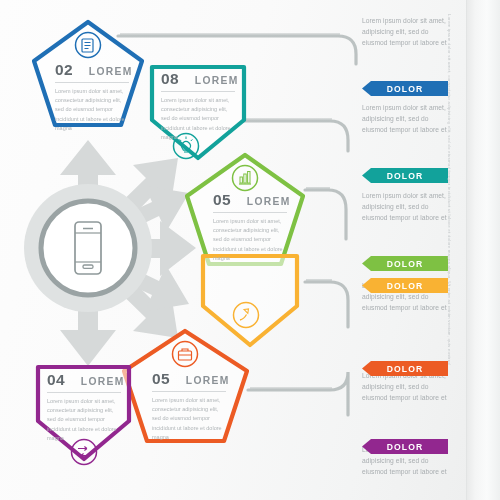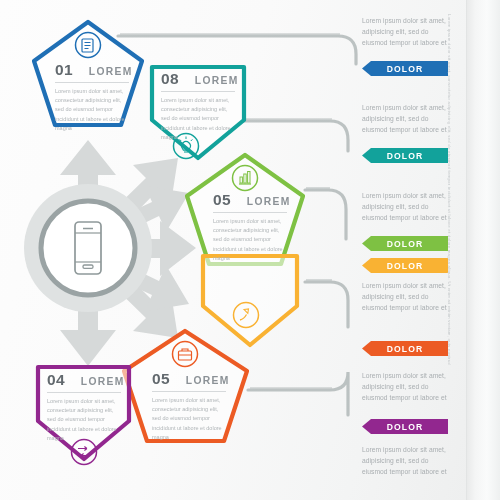--- a/index.html
+++ b/index.html
@@ -41,20 +41,21 @@
     height: 15px;
     width: 86px;
     display: flex;
     align-items: center;
     justify-content: center;
     color: #ffffff;
     font-size: 8.6px;
     font-weight: bold;
     letter-spacing: 1.1px;
     clip-path: polygon(0% 50%, 9px 0%, 100% 0%, 100% 100%, 9px 100%);
+    margin-top: 20px;
   }
   .pentlabel {
     position: absolute;
     text-align: left;
   }
   .pnum {
     font-size: 15.5px;
     font-weight: bold;
     color: #62696e;
     letter-spacing: .3px;
@@ -201,21 +202,21 @@
       <g>
         <circle cx="84" cy="452" r="12.5" fill="none" stroke="#92278f" stroke-width="1.5"></circle>
         <path d="M78 448.5 h9 M87 448.5 l-2.6 -2 M87 448.5 l-2.6 2" fill="none" stroke="#92278f" stroke-width="1.1"></path>
         <path d="M90 455.5 h-9 M81 455.5 l2.6 -2 M81 455.5 l2.6 2" fill="none" stroke="#92278f" stroke-width="1.1"></path>
       </g>
 
     </g>
   </svg>
 
   <div class="pentlabel" style="left:55px; top:61px;">
-    <span class="pnum">01</span><span class="pword">LOREM</span>
+    <span class="pnum">02</span><span class="pword">LOREM</span>
     <div class="prule"></div>
     <div class="pbody">Lorem ipsum dolor sit amet, consectetur adipisicing elit, sed do eiusmod tempor incididunt ut labore et dolore magna</div>
   </div>
 
   <div class="pentlabel" style="left:161px; top:70px;">
     <span class="pnum">08</span><span class="pword">LOREM</span>
     <div class="prule"></div>
     <div class="pbody">Lorem ipsum dolor sit amet, consectetur adipisicing elit, sed do eiusmod tempor incididunt ut labore et dolore magna</div>
   </div>
 

